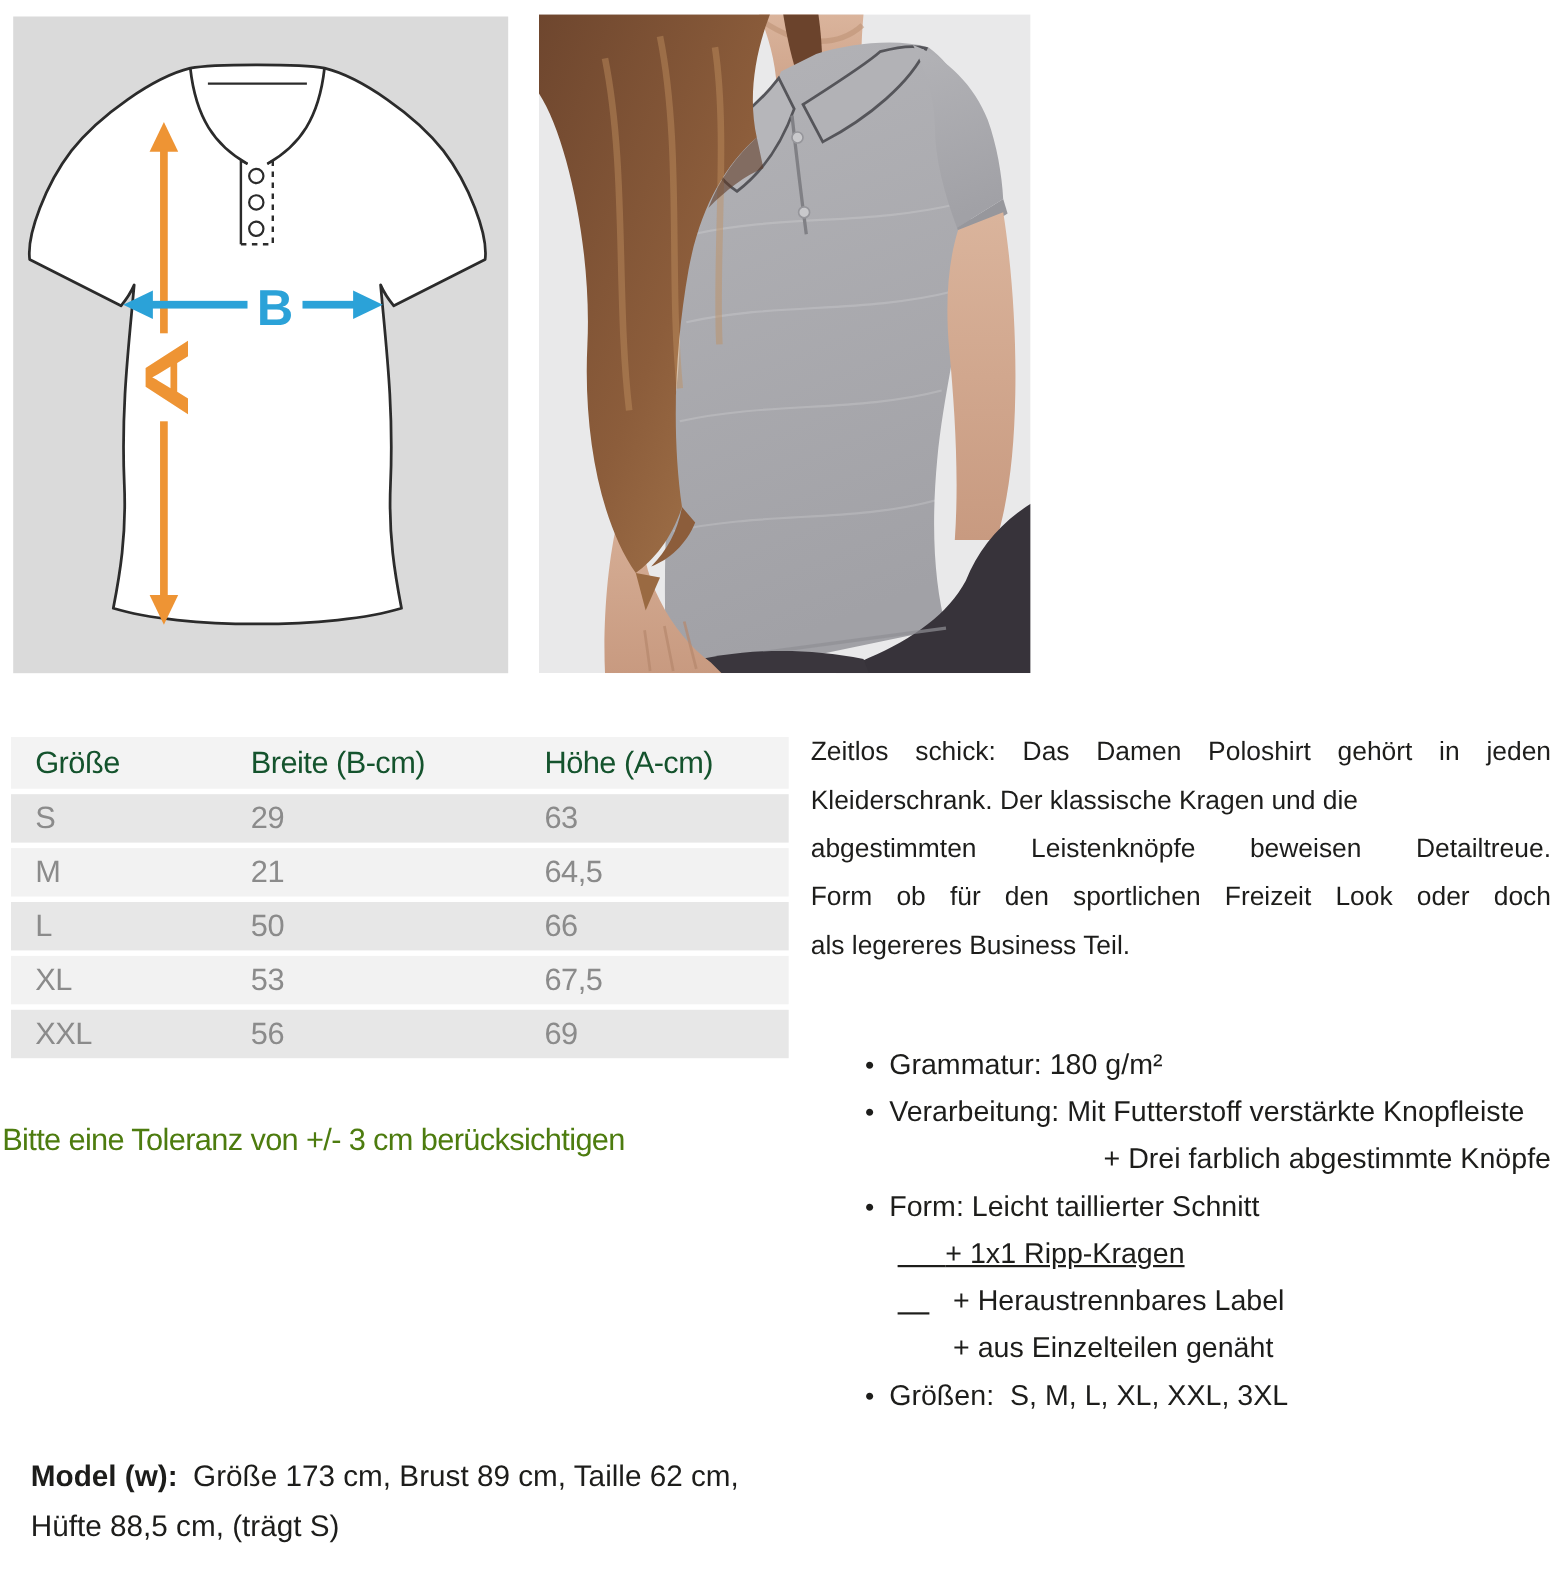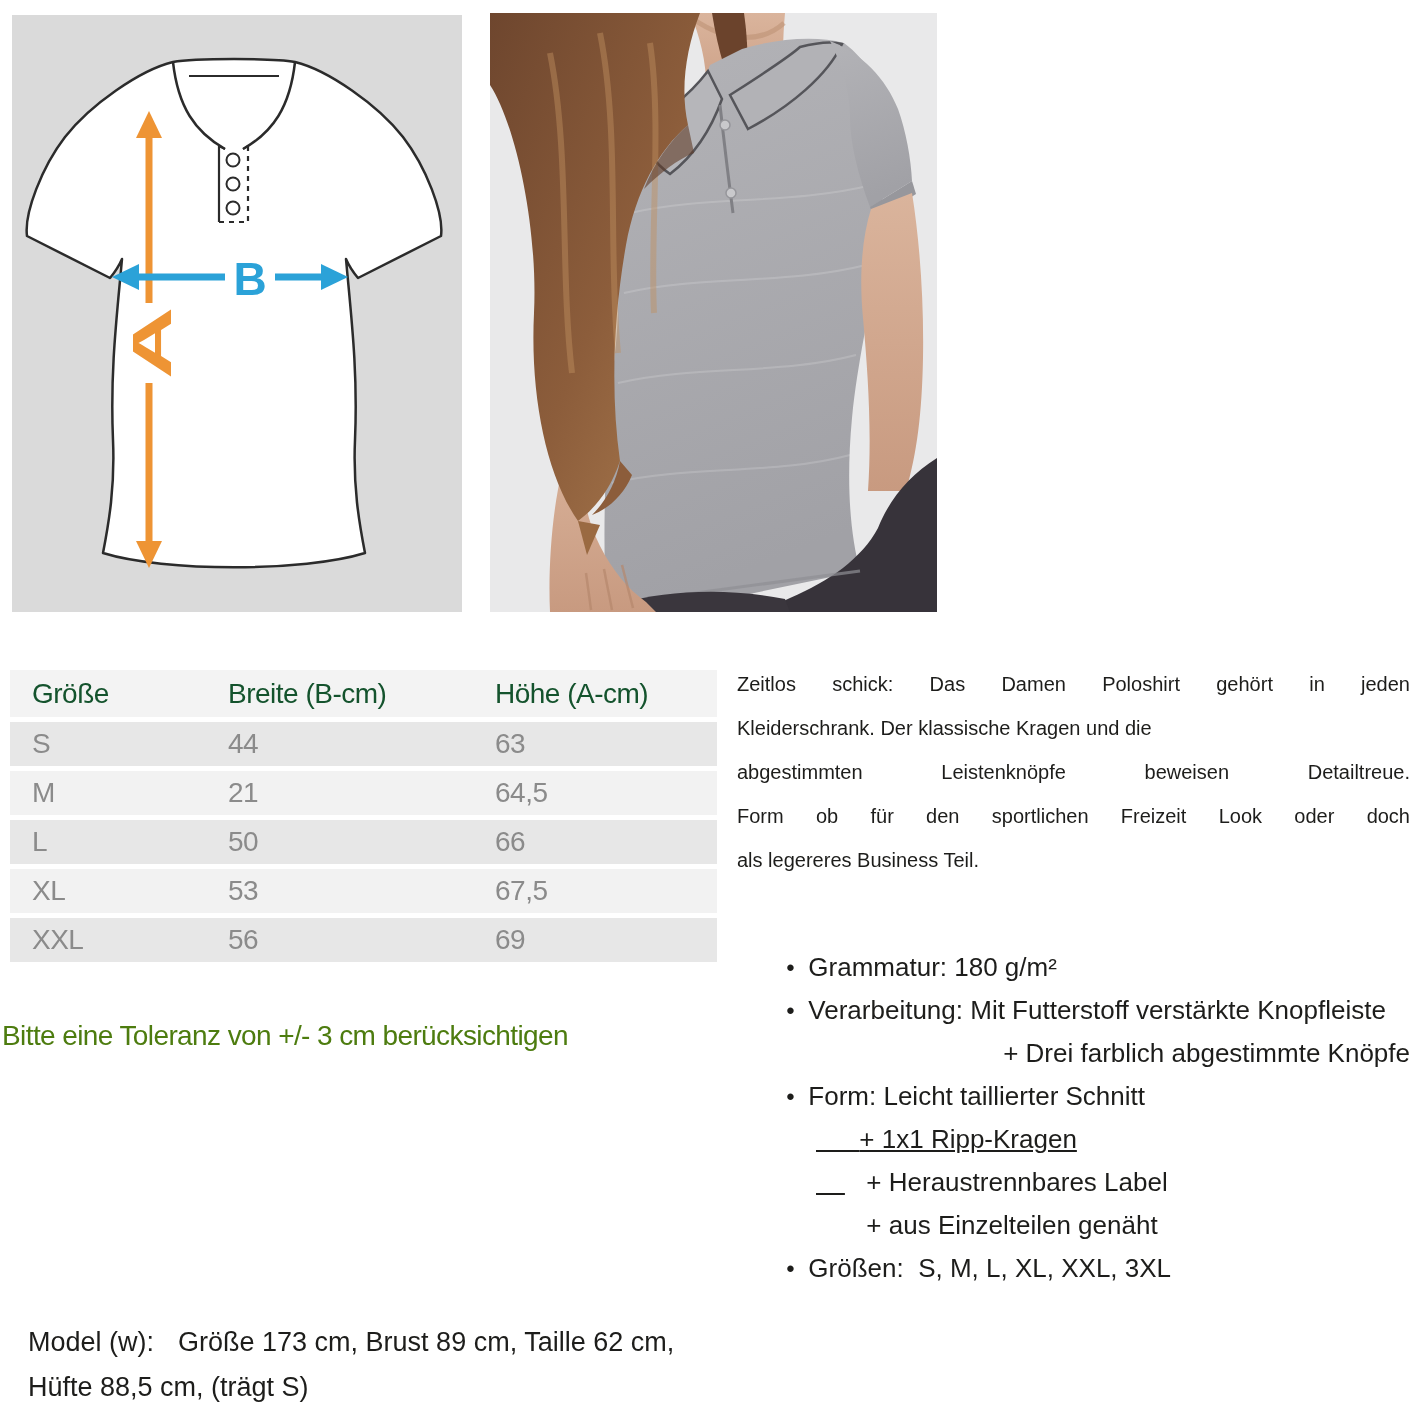--- a/index.html
+++ b/index.html
@@ -14,33 +14,33 @@
   
   .size-table { position:absolute; left:10px; top:670px; width:707px; font-size:28px; letter-spacing:-0.5px; }
   .t-row { display:grid; grid-template-columns:196px 267px 1fr; padding-left:22px; align-items:center; margin-bottom:5px; box-sizing:border-box; }
   .t-head { height:47px; background:#f3f3f3; color:#14532d; }
   .t-data { height:44px; color:#8b8b8b; }
   .bg-a { background:#e7e7e7; }
   .bg-b { background:#f2f2f2; }
   
   .tolerance { position:absolute; left:2px; top:1020px; font-size:28px; letter-spacing:-0.6px; color:#4d7c0f;text-align:right; }
   
-  .desc { position:absolute; left:737px; top:662px; width:673px; font-size:20px; color:#1d1d1b; }
+  .desc { position:absolute; left:737px; top:662px; width:673px; font-size:24px; color:#1d1d1b; }
   .desc-line { height:44px; line-height:44px; }
   .jline { text-align:justify; text-align-last:justify; }
   .features { position:absolute; left:737px; top:903px; width:673px; font-size:26px; color:#1d1d1b; }
   .feat-row { height:43px; line-height:43px; white-space:pre; }
   .feat-row.has-bullet { padding-left:6px; }
   .feat-bullet { display:inline-block; width:22px; font-size:24px; }
   .feat-row.cont-a { padding-left:79px;text-decoration:underline; }
   .feat-row.cont-b { padding-left:86px; }
   .feat-row.cont-right { text-align:right; }
   
   .model-note { position:absolute; left:28px; top:1320px; width:690px; font-size:27px; line-height:45px; color:#1d1d1b; }
-  .model-label { font-weight:normal; margin-right:24px; }
+  .model-label { font-weight:bold; margin-right:14px; }
 </style>
 </head>
 <body>
 
 <div class="canvas">
 
   <div class="diagram-panel">
     <svg width="450" height="597" viewBox="0 0 450 597">
 
       <g>
@@ -160,21 +160,21 @@
   </div>
 
   <div class="size-table">
     <div class="t-row t-head">
       <span>Größe</span>
       <span>Breite (B-cm)</span>
       <span>Höhe (A-cm)</span>
     </div>
     <div class="t-row t-data bg-a">
       <span>S</span>
-      <span>44</span>
+      <span>29</span>
       <span>63</span>
     </div>
     <div class="t-row t-data bg-b">
       <span>M</span>
       <span>21</span>
       <span>64,5</span>
     </div>
     <div class="t-row t-data bg-a">
       <span>L</span>
       <span>50</span>

